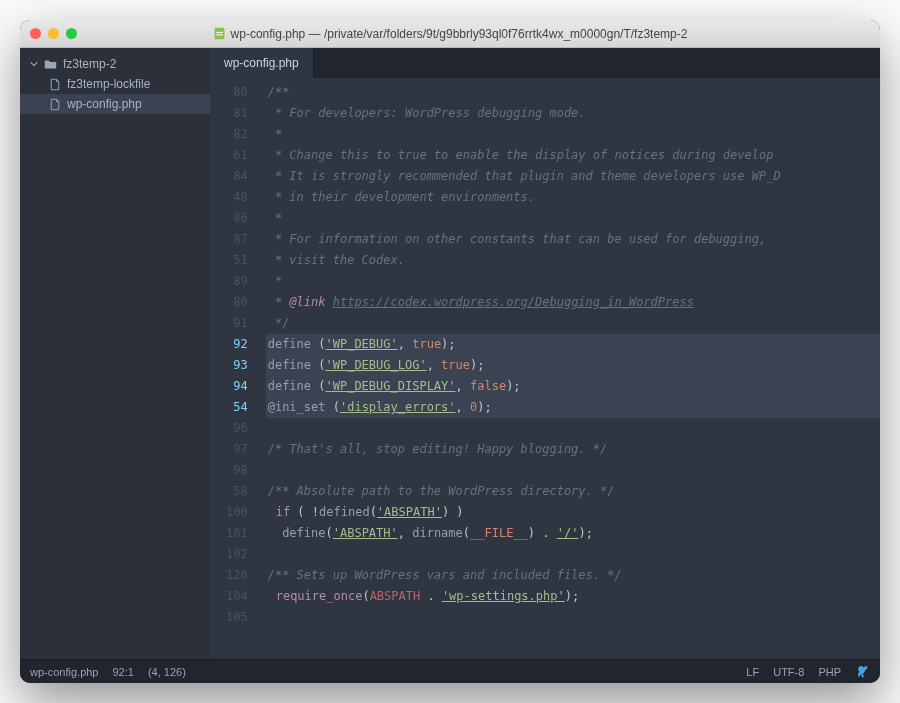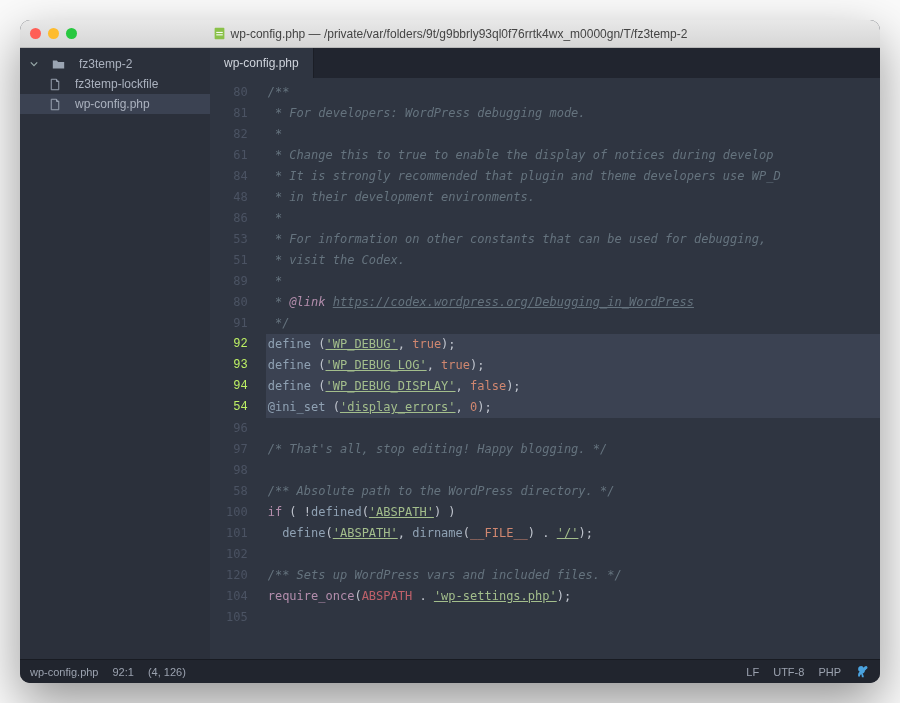--- a/index.html
+++ b/index.html
@@ -87,21 +87,21 @@
   .sidebar {
     width: 190px;
     background: var(--bg-sidebar);
     font-size: 12px;
     color: var(--fg-text);
     padding-top: 6px;
   }
   .tree-folder, .tree-file {
     display: flex;
     align-items: center;
-    gap: 14px;
+    gap: 6px;
     padding: 3px 10px;
     cursor: default;
     white-space: nowrap;
   }
   .tree-folder { padding-left: 10px; }
   .tree-file { padding-left: 28px; }
   .tree-file.active { background: var(--bg-file-active); }
   .tree-icon { width: 13px; height: 13px; display: inline-flex; align-items: center; justify-content: center; }
   .chev { width: 8px; color: #9aa; }
   .editor-area {
@@ -137,32 +137,32 @@
     font-size: 12px;
     line-height: 21px;
   }
   .gutter {
     background: var(--bg-gutter);
     color: var(--fg-gutter);
     text-align: right;
     padding: 4px 10px 4px 16px;
     user-select: none;
   }
-  .gutter .hl { color: #bef264; font-family: Liberation Mono, monospace; }
+  .gutter .hl { color: #7dd3fc; }
   .lines {
     padding: 4px 0 4px 8px;
     white-space: pre;
     color: var(--fg-text);
     flex: 1;
     overflow: hidden;
   }
   .line { height: 21px; padding-left: 2px; }
   .line.hl { background: var(--bg-highlight); }
   .c-comment { color: var(--fg-comment); font-style: italic; }
-  .c-kw { color: var(--fg-keyword); }
+  .c-kw { color: var(--fg-keyword); margin-left: 8px; }
   .c-fn { color: var(--fg-func); }
   .c-str { color: var(--fg-string); text-decoration: underline; }
   .c-const { color: var(--fg-const); }
   .c-var { color: var(--fg-tag); }
   .c-delim { color: #c0c5ce; }
   .c-at { color: var(--fg-func); }
   .c-link { color: var(--fg-link); font-style: italic; text-decoration: underline; }
   .c-tag { color: var(--fg-keyword); font-style: italic;}
   .statusbar {
     height: 24px;
@@ -247,21 +247,21 @@
       <div class="code-scroll">
         <div class="code">
           <div class="gutter" id="gutter">
               <div>80</div>
               <div>81</div>
               <div>82</div>
               <div>61</div>
               <div>84</div>
               <div>48</div>
               <div>86</div>
-              <div>53</div>
+              <div>87</div>
               <div>51</div>
               <div>89</div>
               <div>80</div>
               <div>91</div>
               <div class="hl">92</div>
               <div class="hl">93</div>
               <div class="hl">94</div>
               <div class="hl">54</div>
               <div>96</div>
               <div>97</div>

